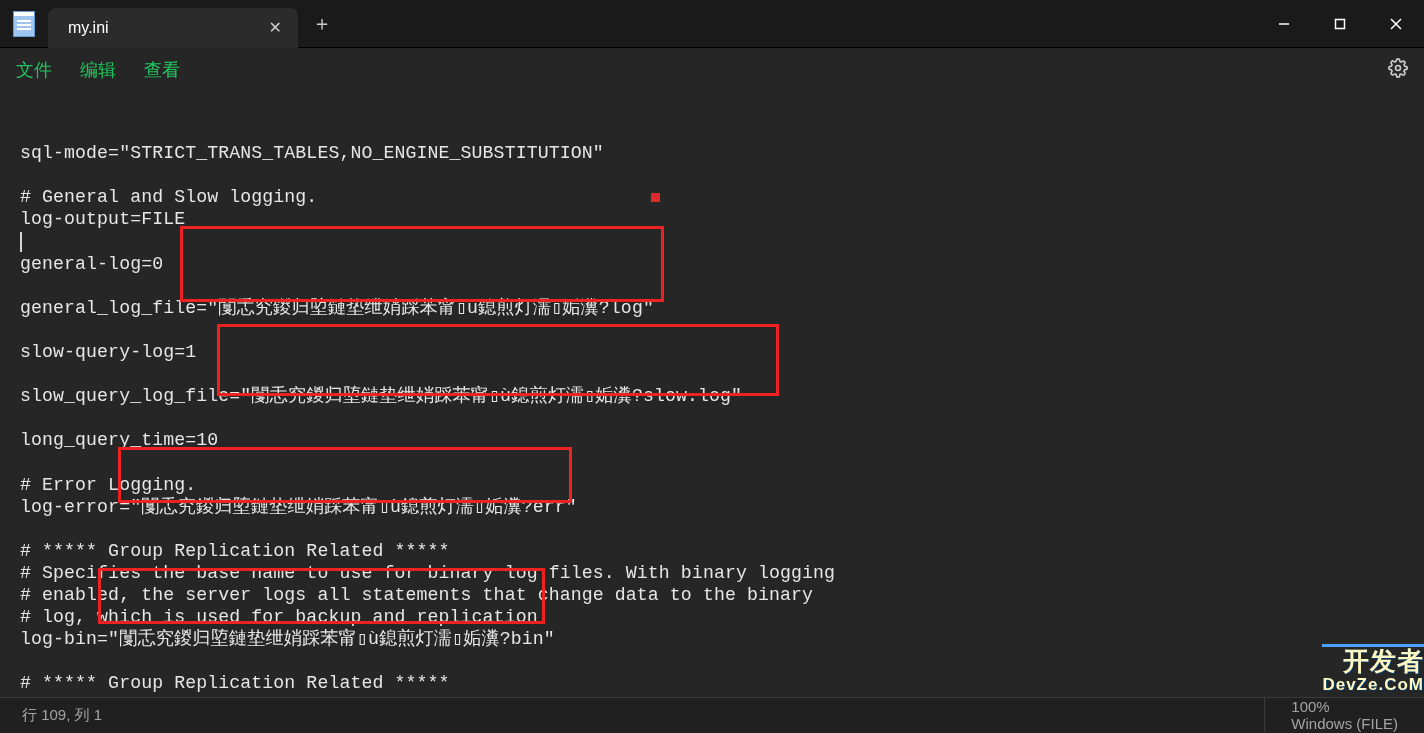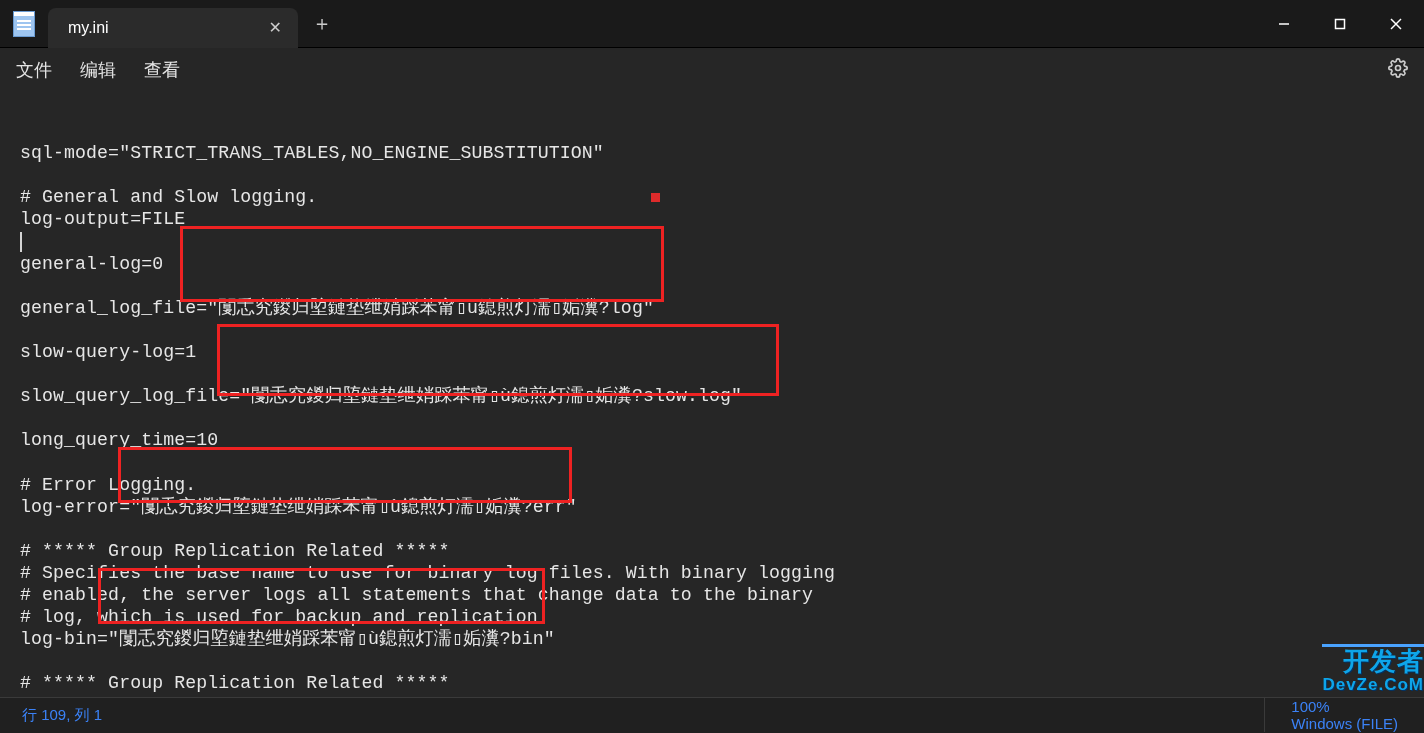--- a/index.html
+++ b/index.html
@@ -51,48 +51,48 @@
 .window-controls { display:flex; height:48px; }
 .wbtn { width:56px; display:flex; align-items:center; justify-content:center; color:#fff; font-size:14px; cursor:pointer; }
 .wbtn svg { stroke:#fff; fill:none; }
 .menubar {
   height: 44px;
   background: #262626;
   display:flex; align-items:center;
   padding: 0 16px;
   gap: 28px;
   font-size: 18px;
-  color:#e5e5e5;
+  color:#22c55e;
 }
 .menubar .spacer { flex:1; }
 .gear { color:#ccc; cursor:pointer; }
 .editor {
   padding: 6px 20px 0 20px;
   font-family: Consolas, "Courier New", monospace;
   font-size: 18.2px;
   line-height: 22.1px;
   color: #e6e6e6;
   white-space: pre;
   position: relative;
   letter-spacing: 0.1px;
 }
 .cursor-line { display:inline-block; border-left:2px solid #d4d4d4; height:20px; vertical-align:middle; }
 .red-dot { position:absolute; left:651px; top:101px; width:9px; height:9px; background:#dd2b2b; }
 .highlight-box { position:absolute; border:3px solid #e22; pointer-events:none; }
 .statusbar {
   position:absolute; left:0; right:0; bottom:0; height:36px;
   background:#202020; border-top:1px solid #3a3a3a;
-  display:flex; align-items:center; font-size:15px; color:#3b82f6;
+  display:flex; align-items:center; font-size:15px; color:#a3a3a3;
 }
 .status-left { padding-left:22px; }
 .status-right { position:absolute; right:0; display:flex; height:100%;flex-direction:column; }
 .status-cell { padding:0 26px; display:flex; align-items:center; border-left:1px solid #3a3a3a; }
 .watermark {
   position:absolute; right:0; bottom:36px;
-  color:#0ea5e9; font-family:"Arial Black",sans-serif; font-weight:900;
+  color:#fef9c3; font-family:"Arial Black",sans-serif; font-weight:900;
   font-size:26px; line-height:24px; text-align:right;
   text-shadow:1px 1px 0 #003366; letter-spacing:1px;
   pointer-events:none;
 }
 .watermark .bar{ height:3px; background:#4aa3ff; margin-bottom:2px; }
 </style>
 </head>
 <body>
 
 <div class="titlebar">

